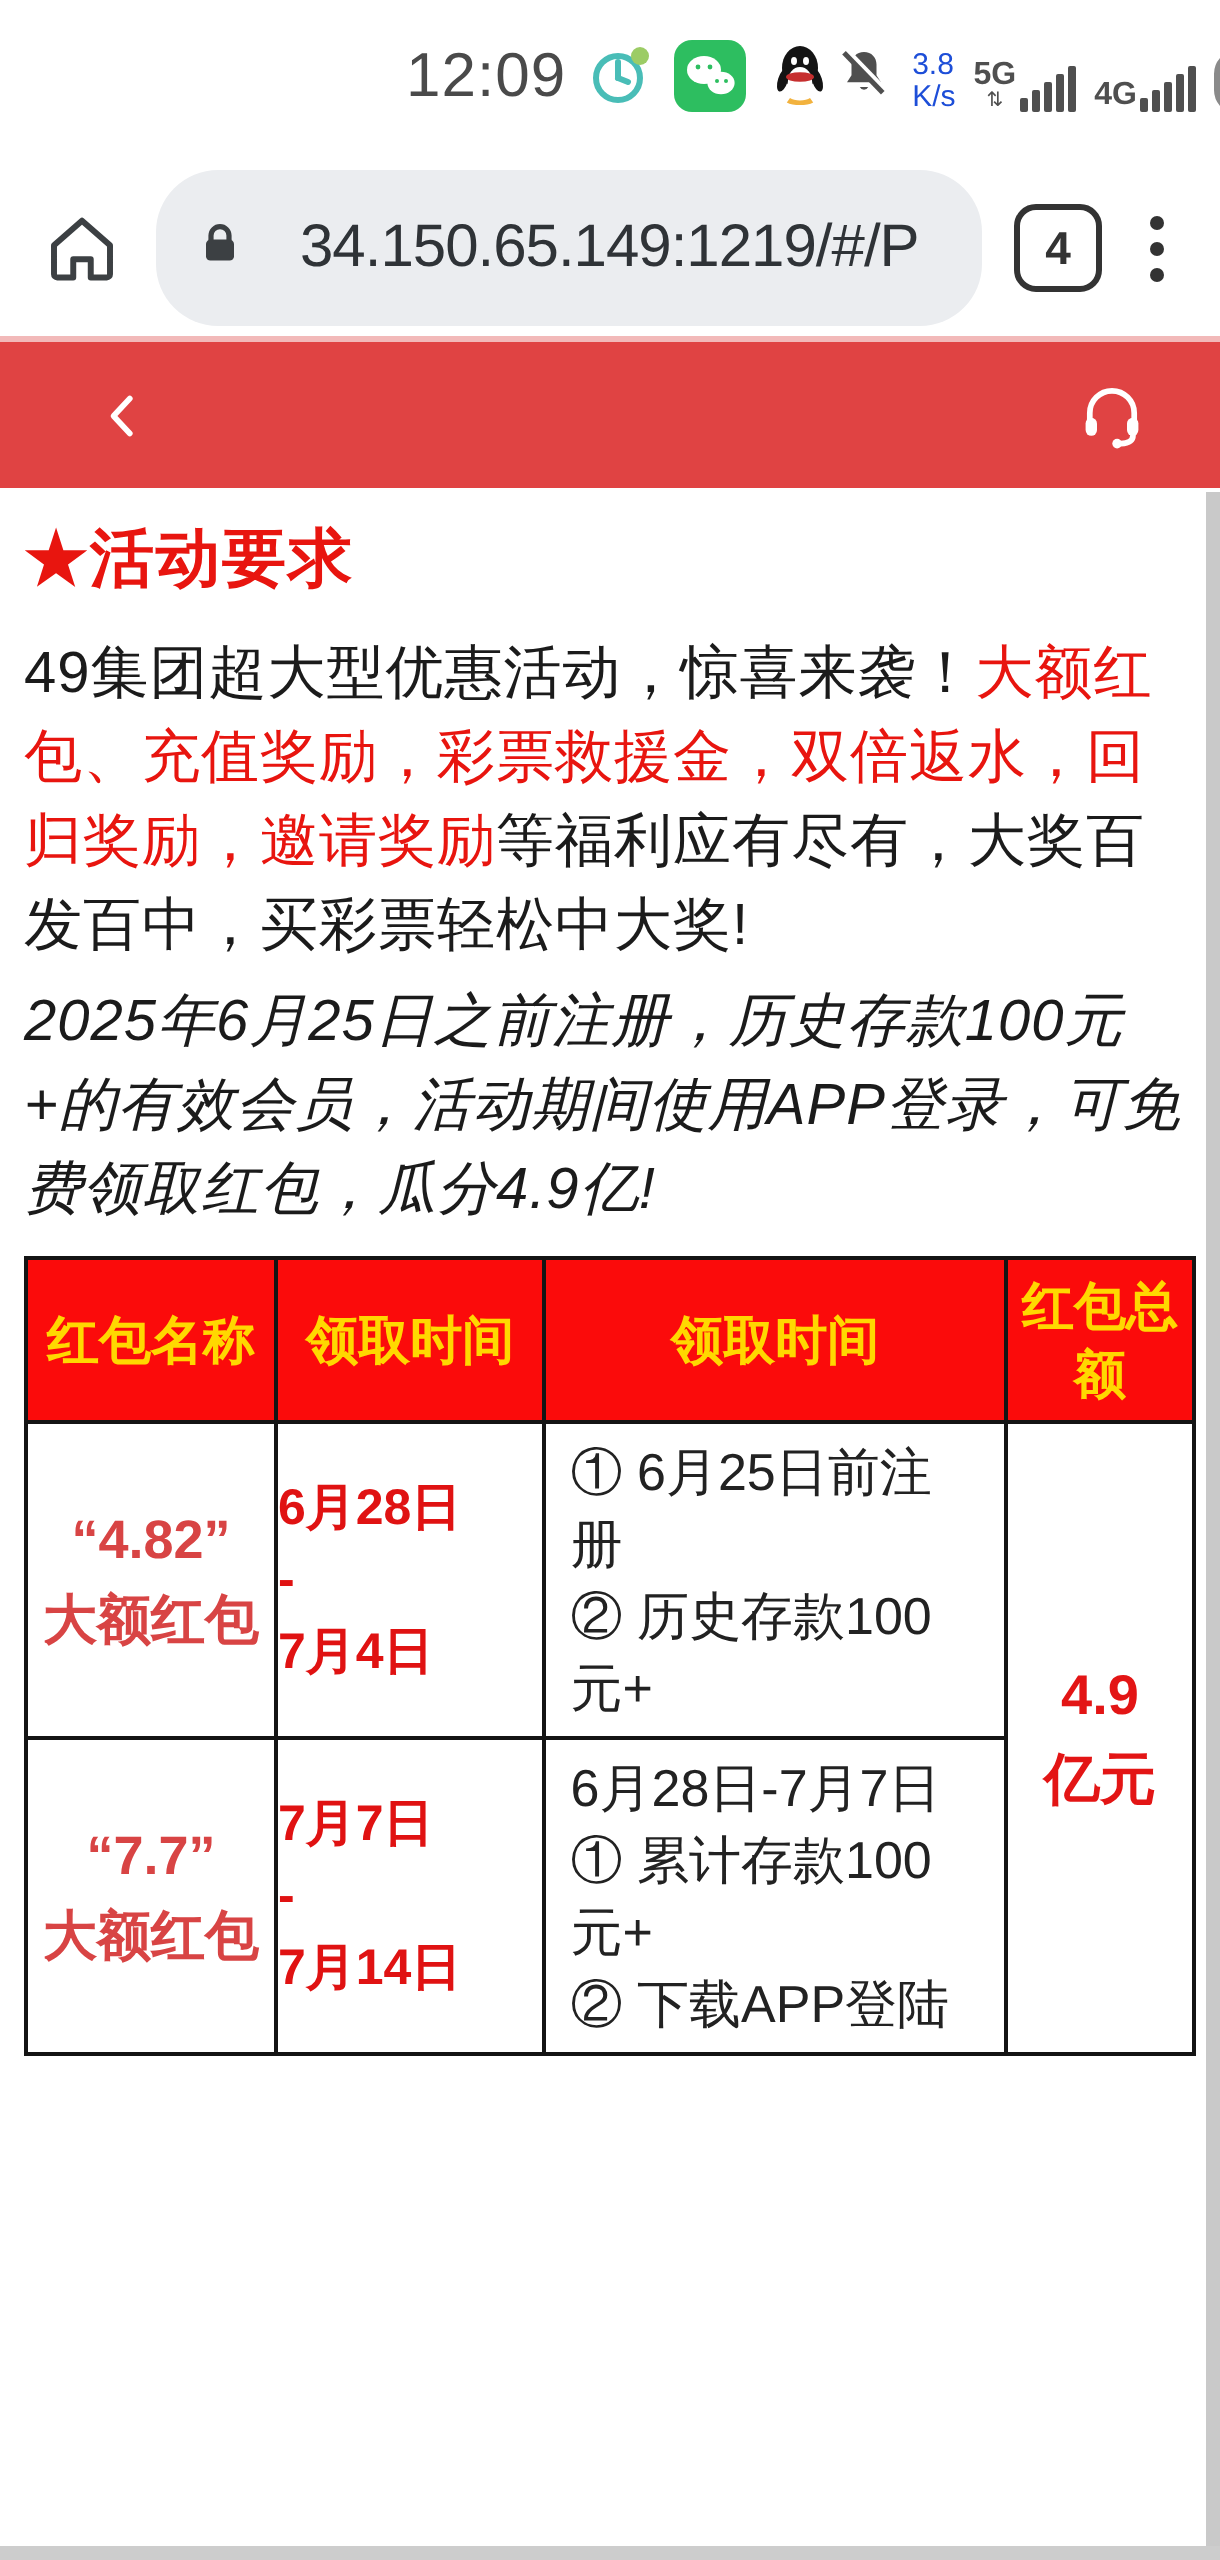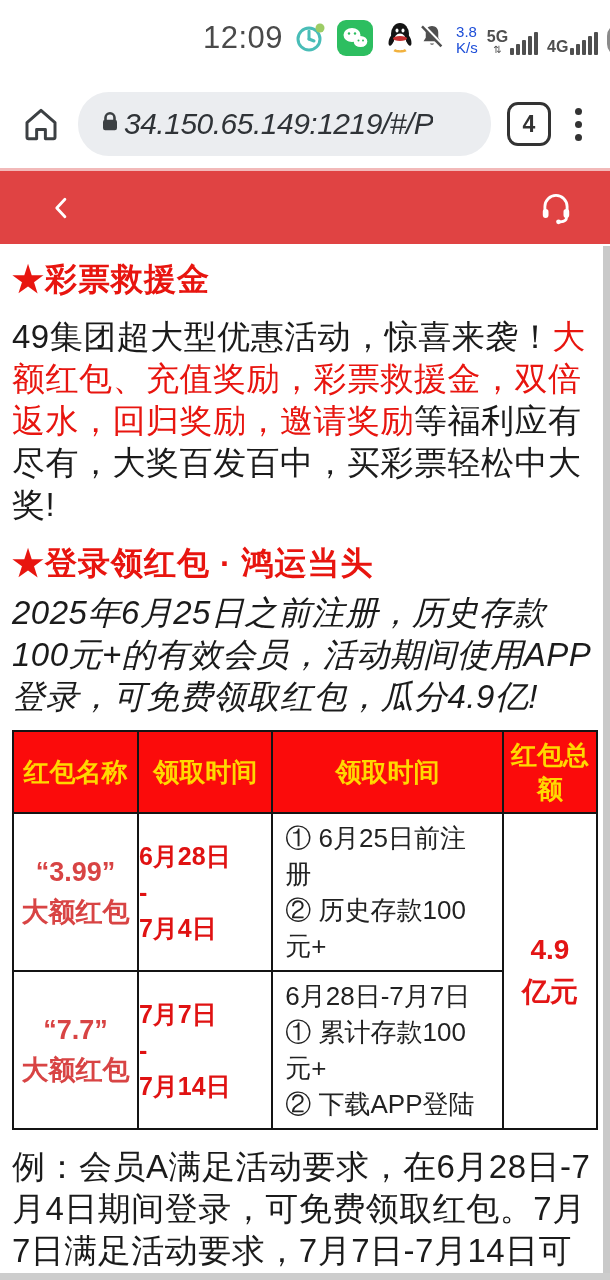--- a/index.html
+++ b/index.html
@@ -22,38 +22,38 @@
   .bars span { width:4px; background:#4f4f4f; border-radius:1px; display:block; }
   .bars span:nth-child(1){height:7px;} .bars span:nth-child(2){height:11px;}
   .bars span:nth-child(3){height:15px;} .bars span:nth-child(4){height:19px;}
   .bars span:nth-child(5){height:23px;}
   .battery { display:flex; align-items:center; margin-bottom:2px; }
   .battery-body { width:58px; height:32px; border:3px solid #8a8a8a; border-radius:12px;
     display:flex; align-items:center; justify-content:center; font-size:20px; color:#3c3c3c; }
   
   .urlbar { height:88px; display:flex; align-items:center; padding:0 20px; gap:16px; }
   .home-btn { flex:0 0 auto; display:flex; }
-  .url-pill { flex:1; height:64px; background:#ebedf0; border-radius:31px;
-    display:flex; align-items:center; padding:0 20px; gap:2px; min-width:0;font-style:italic; }
+  .url-pill { flex:1; height:78px; background:#ebedf0; border-radius:31px;
+    display:flex; align-items:center; padding:0 20px; gap:28px; min-width:0; }
   .url-text { font-size:30px; color:#2f3337; white-space:nowrap; overflow:hidden; letter-spacing:-0.5px; }
   .tab-box { width:44px; height:44px; border:3.5px solid #333; border-radius:11px;
     display:flex; align-items:center; justify-content:center; font-size:23px; font-weight:bold; color:#333; }
   .kebab { display:flex; flex-direction:column; gap:6px; padding:4px 8px; }
   .kebab span { width:7px; height:7px; border-radius:50%; background:#333; }
   
   .progress-line { height:3px; background:#f2b9b9; }
   .app-header { height:73px; background:#e04343; display:flex; align-items:center; position:relative; }
   .back-btn { position:absolute; left:48px; top:0; bottom:0; display:flex; align-items:center; }
   .app-title { flex:1; text-align:center; color:#fff; font-size:31px; letter-spacing:1px; }
   .headset-btn { position:absolute; right:36px; top:0; bottom:0; display:flex; align-items:center; }
   
   .content { padding:0 12px; }
   .sec-h { color:#e8150f; font-size:32px; font-weight:bold; letter-spacing:1px; }
   .h1 { margin-top:14px; } .h2 { margin-top:16px; }
-  .para { font-size:33px; line-height:42px; color:#1b1b1b; letter-spacing:0.5px; }
+  .para { font-size:29px; line-height:42px; color:#1b1b1b; letter-spacing:0.5px; }
   .p1 { margin-top:14px; } .p2 { margin-top:6px;font-style:italic; } .p-ex { margin-top:16px; }
   .red-inline { color:#e8150f; }
   
   table.promo { width:100%; border-collapse:collapse; margin-top:12px; table-layout:fixed; }
   table.promo th, table.promo td { border:2.5px solid #141414; }
   table.promo th { background:#fb0b0b; color:#ffd800; font-size:26px; font-weight:bold;
     line-height:34px; padding:6px 2px; height:80px; }
   .cell-name { color:#d84444; font-weight:bold; font-size:27px; text-align:center; line-height:40px; }
   .cell-time { color:#e01212; font-weight:bold; font-size:25px; text-align:left; line-height:36px; }
   .cell-req { font-size:26px; color:#222; line-height:36px; padding:6px 12px; vertical-align:middle; }
@@ -187,25 +187,24 @@
         <rect x="3.2" y="12.6" width="3.8" height="6" rx="1.9" fill="#fff"></rect>
         <rect x="17" y="12.6" width="3.8" height="6" rx="1.9" fill="#fff"></rect>
         <path d="M19 18.4c0 1.9-1.8 2.7-4 2.8" fill="none" stroke="#fff" stroke-width="1.9" stroke-linecap="round"></path>
         <circle cx="13.7" cy="21.2" r="1.6" fill="#fff"></circle>
       </svg>
   </span>
 </div>
 
 <div class="content">
 
-  <div class="sec-h h1">★彩票救援金</div>
+  <div class="sec-h h1">★活动要求</div>
 
   <p class="para p1"><span>49集团超大型优惠活动，惊喜来袭！</span><span class="red-inline">大额红包、充值奖励，彩票救援金，双倍返水，回归奖励，邀请奖励</span><span>等福利应有尽有，大奖百发百中，买彩票轻松中大奖!</span></p>
 
-  <div class="sec-h h2">★登录领红包 · 鸿运当头</div>
 
   <p class="para p2">2025年6月25日之前注册，历史存款100元+的有效会员，活动期间使用APP登录，可免费领取红包，瓜分4.9亿!</p>
 
   <table class="promo">
     <colgroup>
         <col style="width:21.4%">
         <col style="width:23%">
         <col style="width:39.5%">
         <col style="width:16.1%">
       </colgroup>
@@ -213,21 +212,21 @@
       <tr>
         <th>红包名称</th>
         <th>领取时间</th>
         <th>领取时间</th>
         <th>红包总额</th>
       </tr>
     </thead>
     <tbody>
       <tr class="row1">
         <td class="cell-name">
-          <div>“3.99”</div>
+          <div>“4.82”</div>
           <div>大额红包</div>
         </td>
         <td class="cell-time">
           <div>6月28日</div>
           <div>-</div>
           <div>7月4日</div>
         </td>
         <td class="cell-req">
           <div>① 6月25日前注册</div>
           <div>② 历史存款100元+</div>
@@ -249,18 +248,17 @@
         </td>
         <td class="cell-req">
           <div>6月28日-7月7日</div>
           <div>① 累计存款100元+</div>
           <div>② 下载APP登陆</div>
         </td>
       </tr>
     </tbody>
   </table>
 
-  <p class="para p-ex">例：会员A满足活动要求，在6月28日-7月4日期间登录，可免费领取红包。7月7日满足活动要求，7月7日-7月14日可以再免费领取红包。</p>
 
 </div>
 
 <div class="v-scroll"></div>
 <div class="h-scroll"></div>
 
 </body></html>

